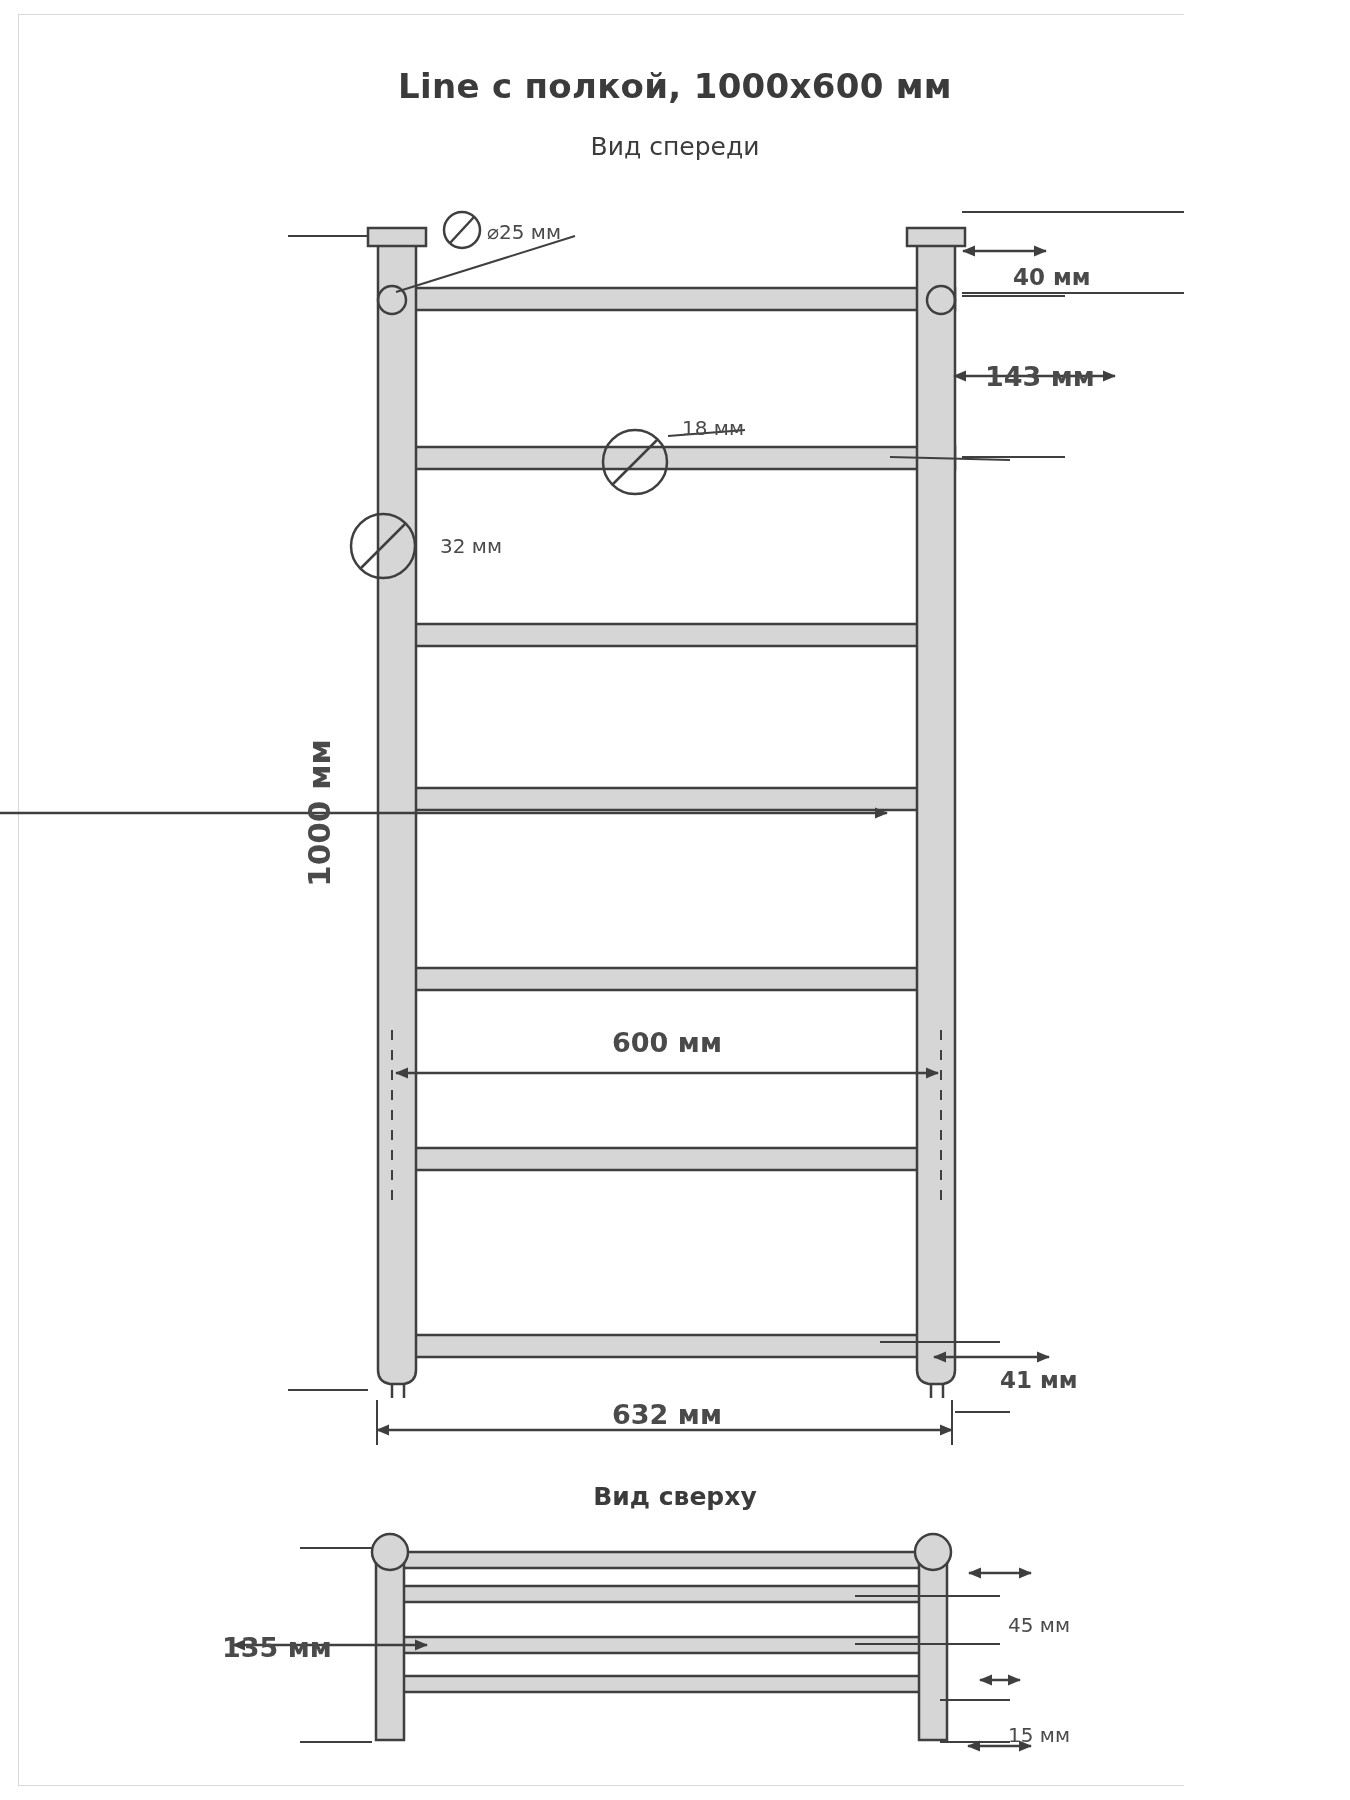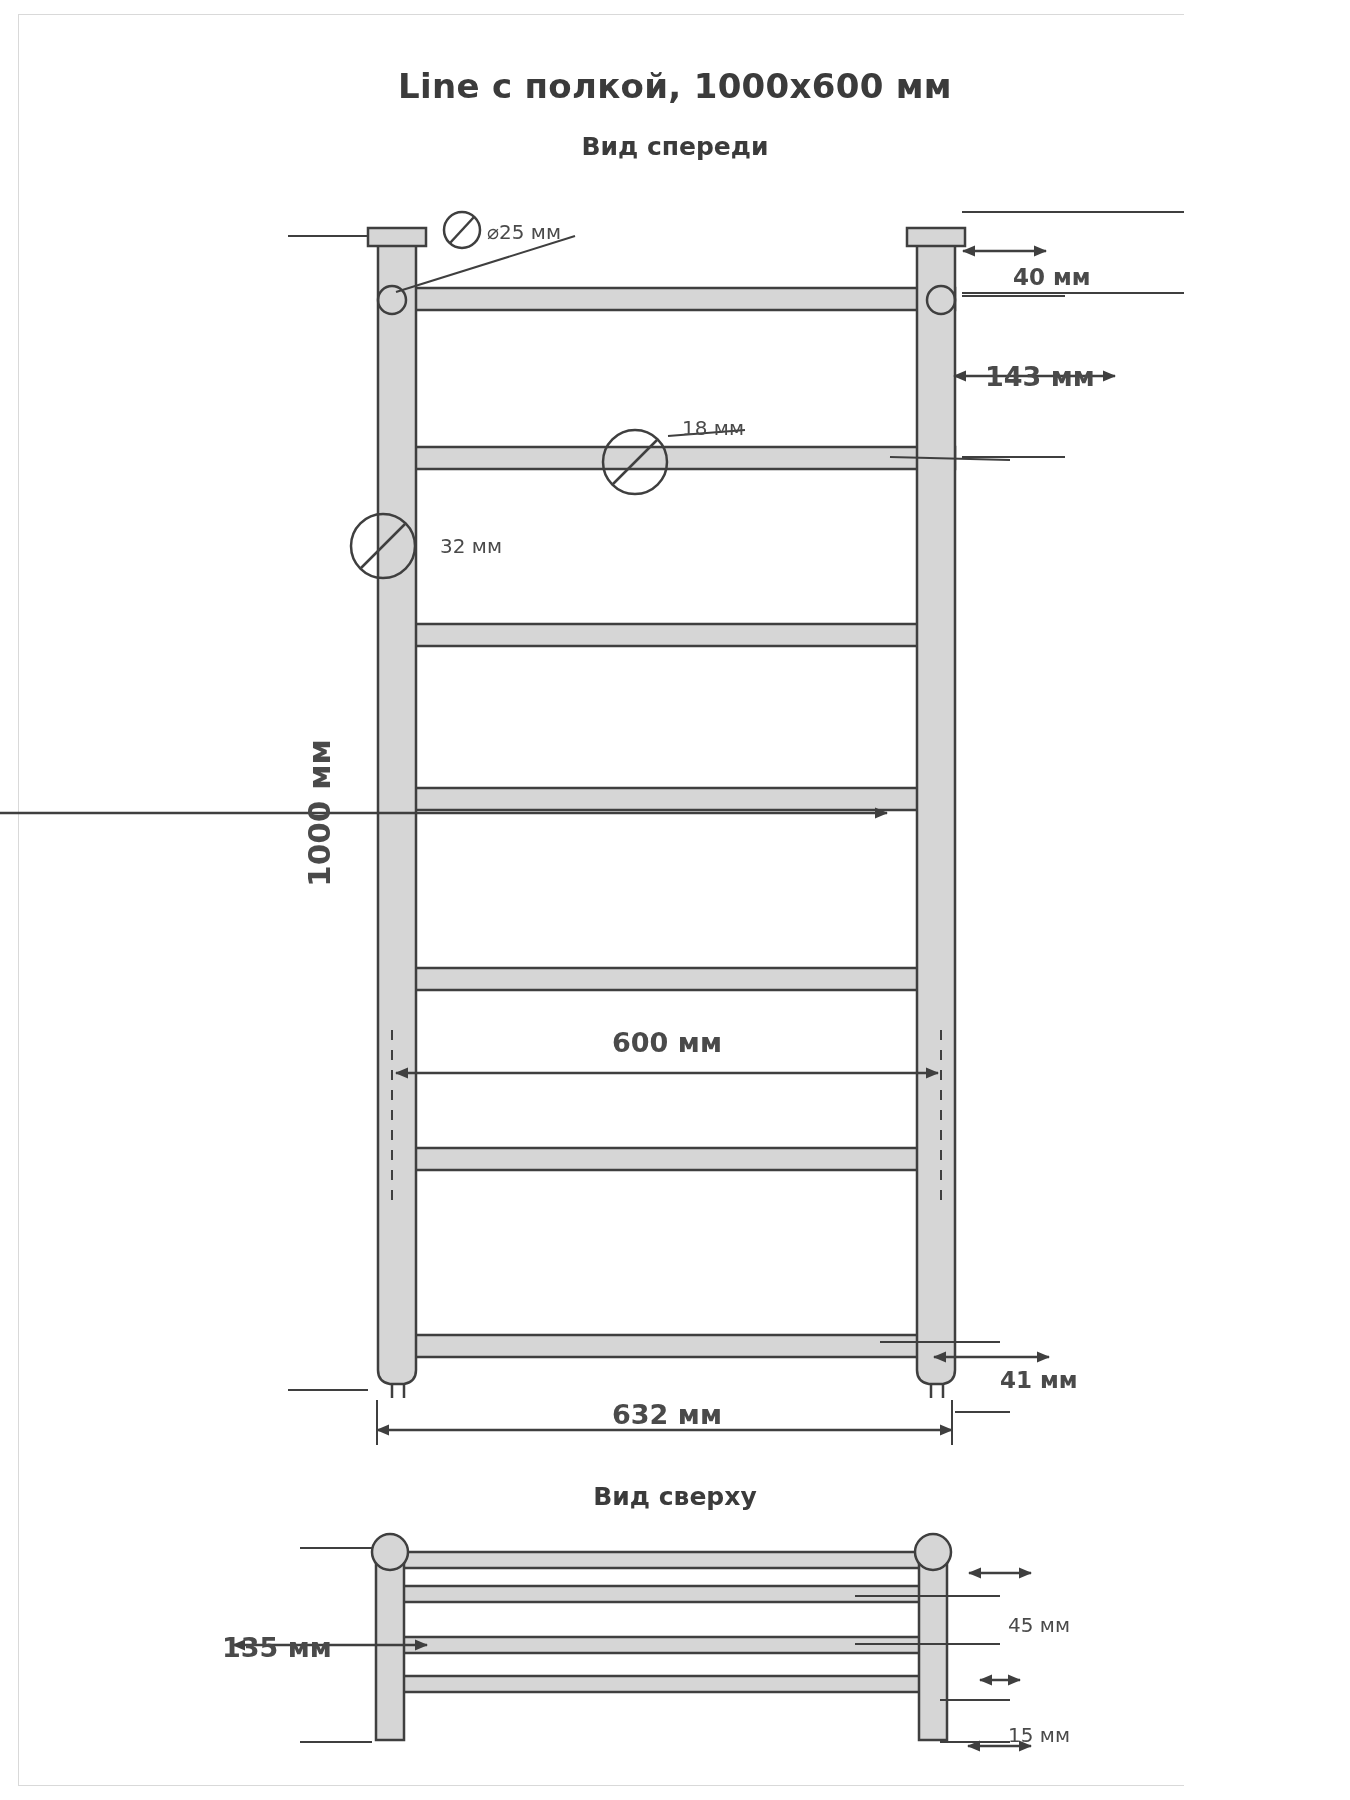--- a/index.html
+++ b/index.html
@@ -37,21 +37,21 @@
     color: #3b3b3b;
     letter-spacing: 0.3px;
   }
   .subtitle-front {
     position: absolute;
     left: 0;
     top: 132px;
     width: 1350px;
     text-align: center;
     font-size: 25px;
-    font-weight: bold;
+    font-weight: normal;
     color: #3b3b3b;
   }
   .subtitle-top {
     position: absolute;
     left: 0;
     top: 1482px;
     width: 1350px;
     text-align: center;
     font-size: 25px;
     font-weight: bold;

